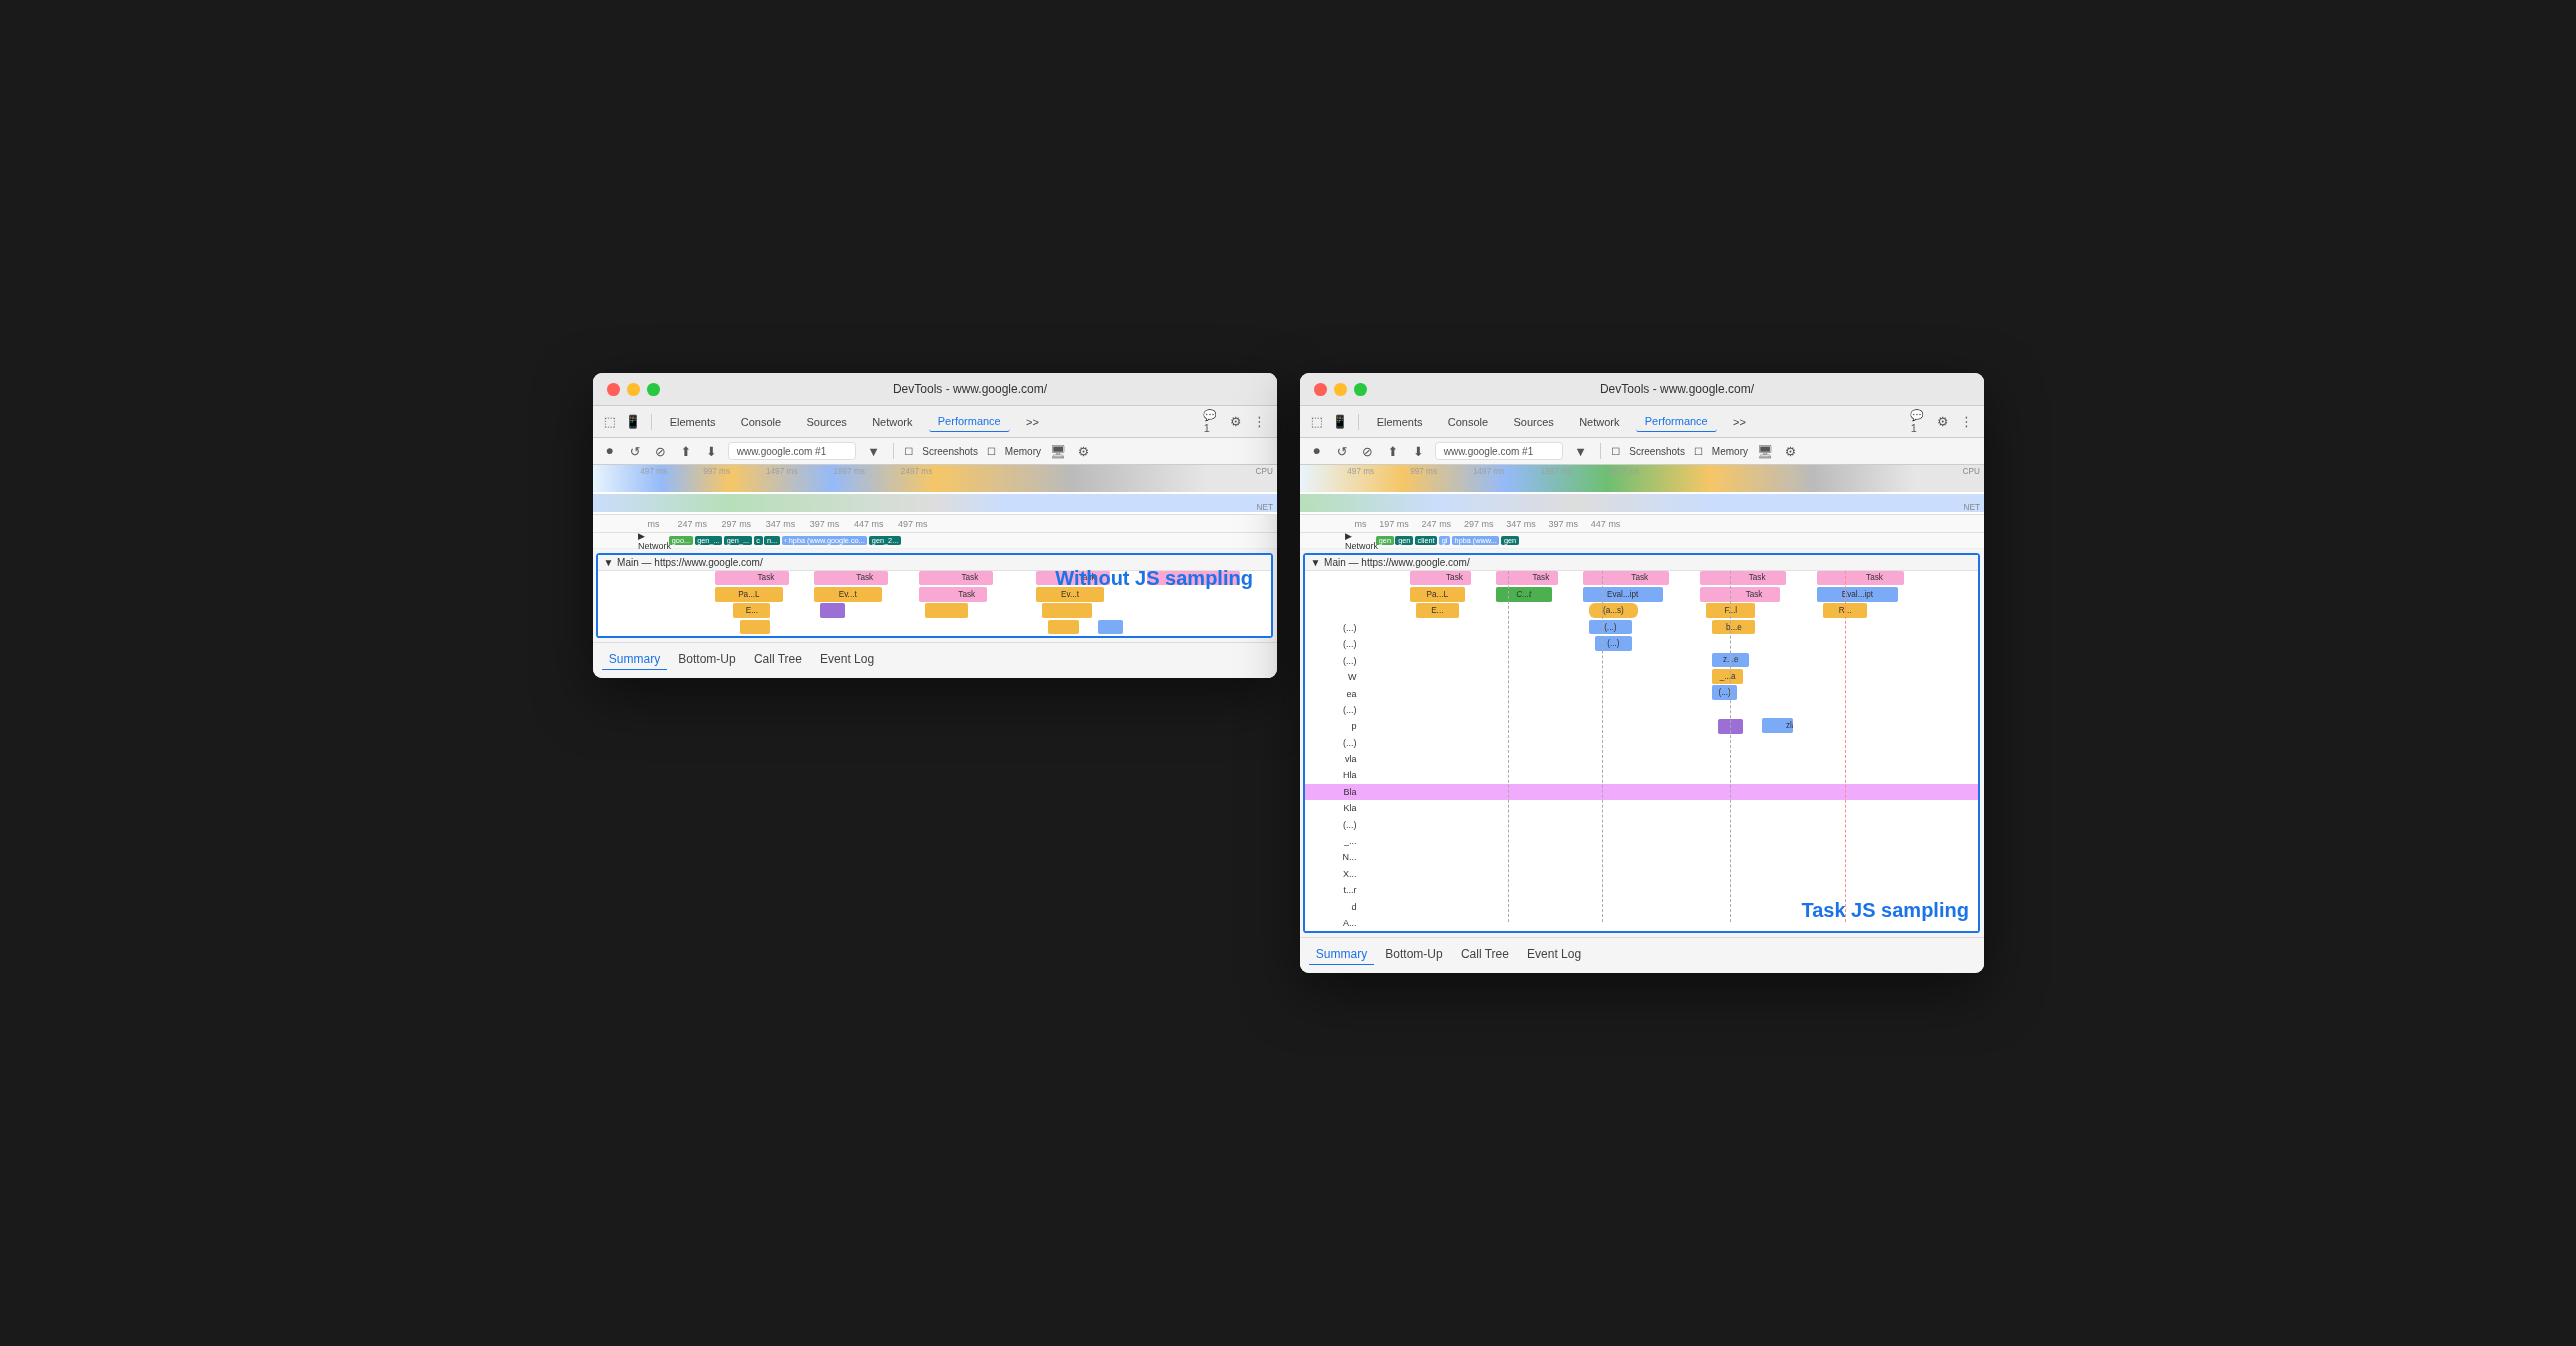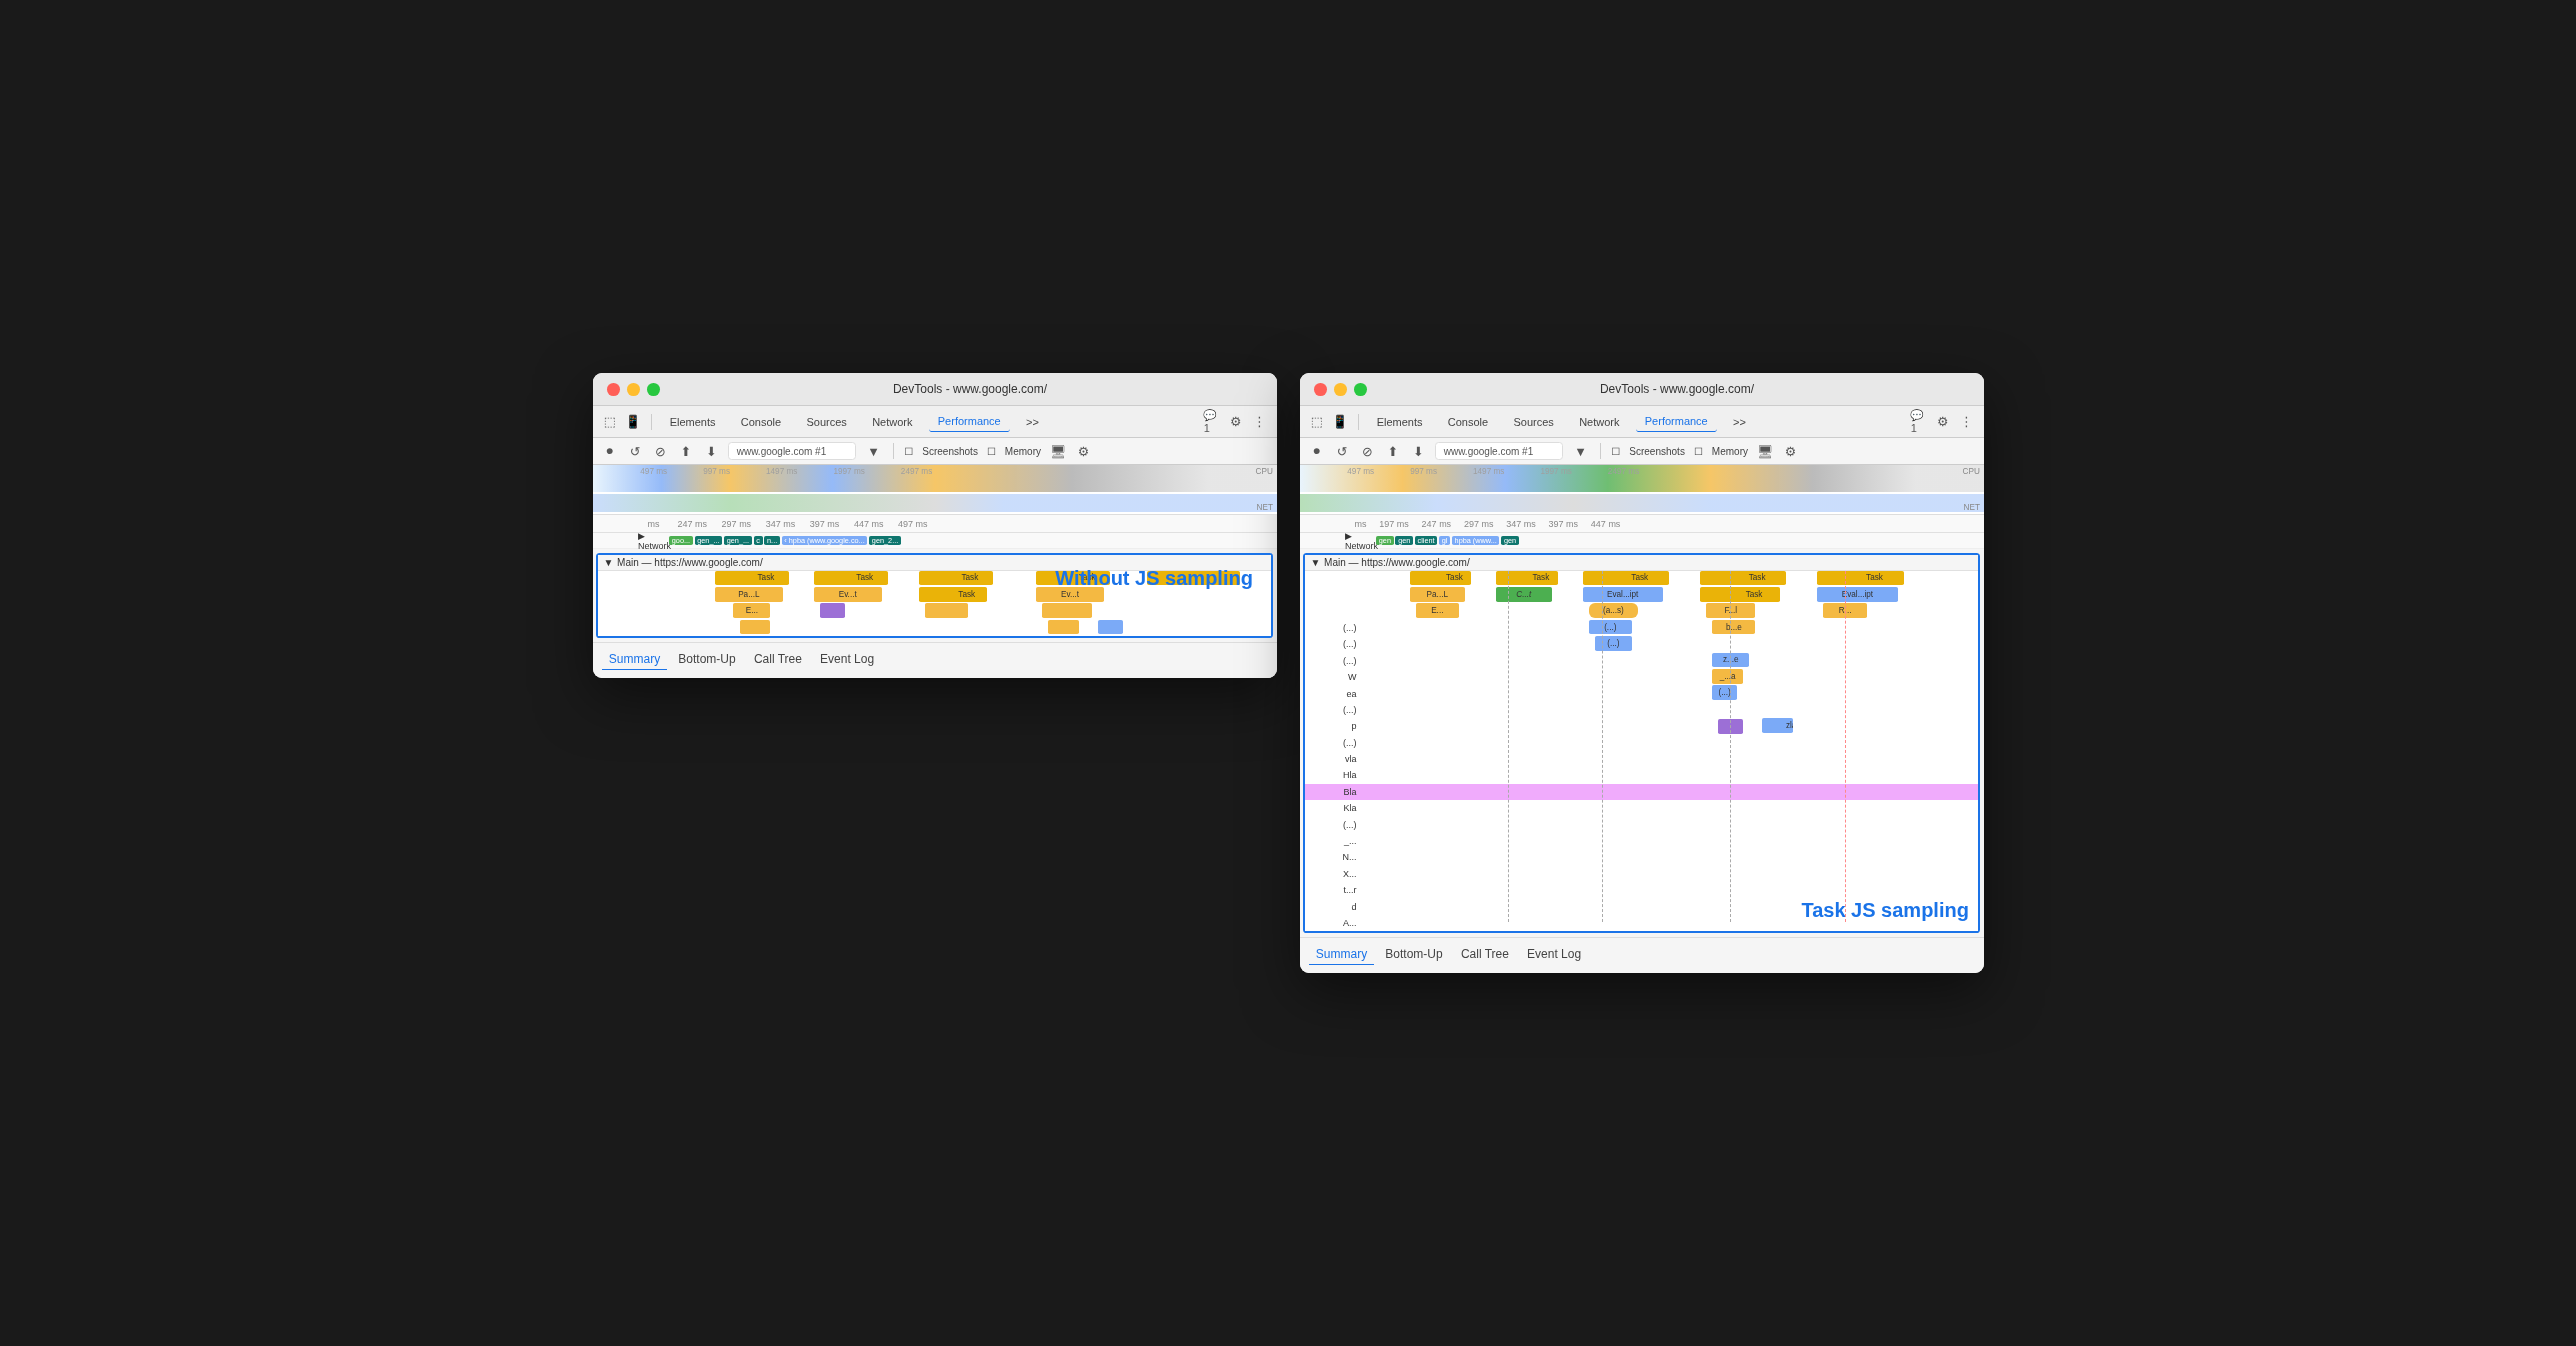--- a/index.html
+++ b/index.html
@@ -109,21 +109,21 @@
       border-radius: 1.8px;
       display: flex;
       align-items: center;
       justify-content: center;
       font-size: 8.2px;
       color: #333;
       overflow: hidden;
       white-space: nowrap;
       position: absolute;
     }
-    .bar-gray { background: #eab308; padding-left: 28px; }
+    .bar-gray { background: #f9a8d4; padding-left: 28px; }
     .bar-yellow { background: #f4b942; }
     .bar-green { background: #4caf50; font-style: italic; }
     .bar-blue { background: #7baaf7; }
     .bar-purple { background: #9c6fd6; }
     .bottom-tabs {
       display: flex;
       gap: 3.6px;
       padding: 5.5px 9px 0;
       background: #f5f5f5;
       border-top: 0.9px solid #ddd;

